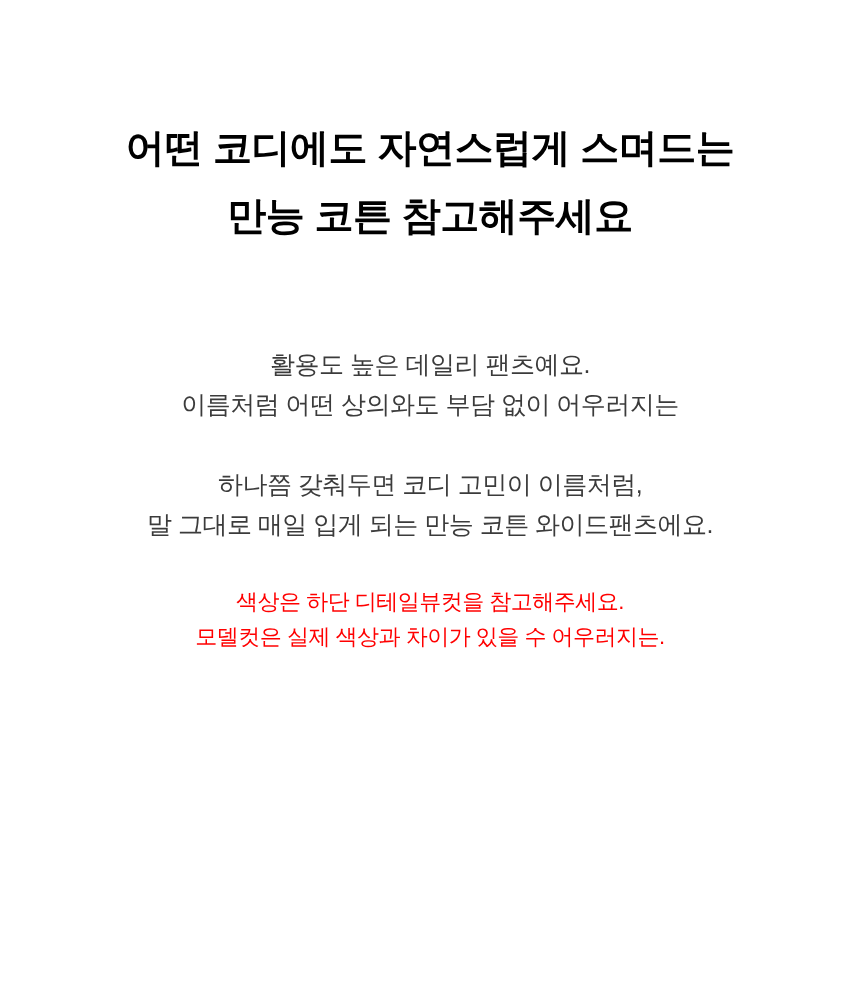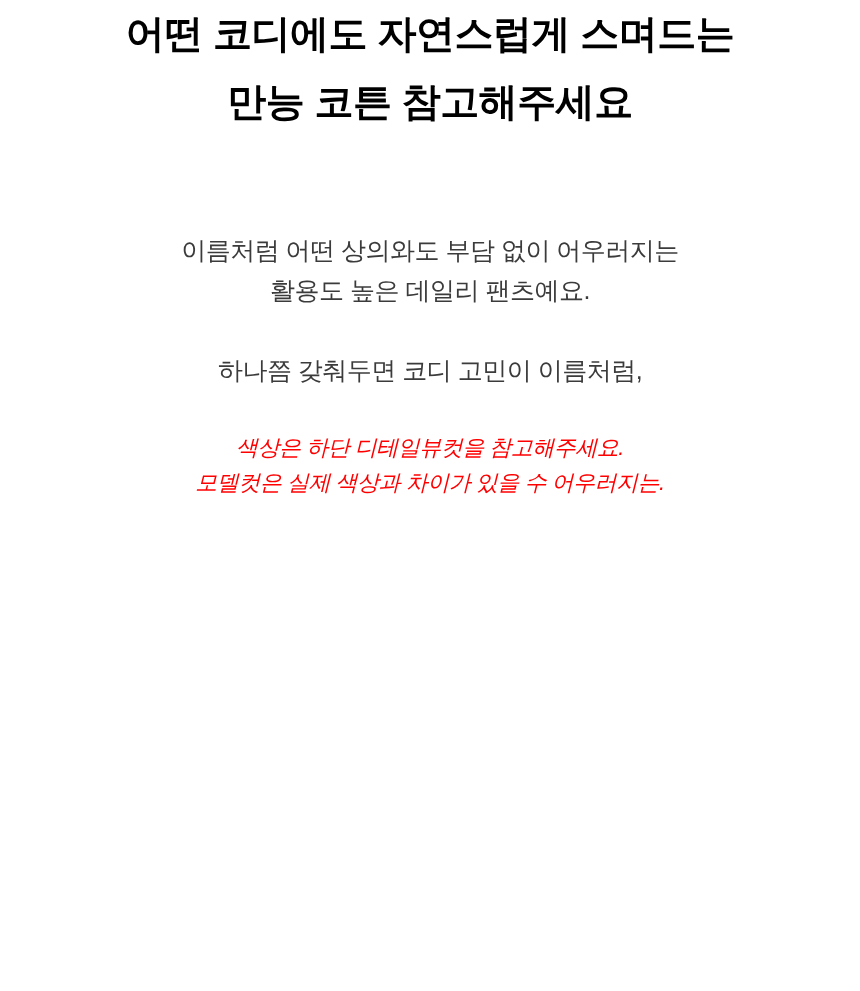--- a/index.html
+++ b/index.html
@@ -10,20 +10,22 @@
   .page {
     position: relative;
     width: 860px;
     height: 991px;
     margin: 0 auto;
     background: #ffffff;
     overflow: hidden;
     text-align: center;
   }
   .content {
+    padding-top: 99px;
+    margin-top: 15px;
   }
   .headline {
     font-size: 39px;
     font-weight: 700;
     line-height: 68px;
     color: #000000;
     letter-spacing: -0.5px;
   }
   .headline .line { display: block; }
   .description {
@@ -36,46 +38,47 @@
   }
   .paragraph { margin-bottom: 40px; }
   .paragraph .line { display: block; }
   .notice {
     color: #ff0000;
     font-size: 22px;
     font-weight: 400;
     line-height: 35px;
     letter-spacing: -0.5px;
   }
-  .notice .line { display: block; font-style: italic; }
+  .notice .line { display: block; }
 </style>
 </head>
 <body>
 
 <div class="page">
   <div class="content">
 
     <h1 class="headline">
       <span class="line">어떤 코디에도 자연스럽게 스며드는</span>
       <span class="line">만능 코튼 참고해주세요</span>
     </h1>
 
     <div class="description">
 
       <p class="paragraph">
+        <span class="line">활용도 높은 데일리 팬츠예요.</span>
         <span class="line">이름처럼 어떤 상의와도 부담 없이 어우러지는</span>
-        <span class="line">활용도 높은 데일리 팬츠예요.</span>
       </p>
 
       <p class="paragraph">
       </p>
 
 
       <p class="paragraph">
         <span class="line">하나쯤 갖춰두면 코디 고민이 이름처럼,</span>
+        <span class="line">말 그대로 매일 입게 되는 만능 코튼 와이드팬츠에요.</span>
       </p>
 
     </div>
 
     <div class="notice">
       <span class="line">색상은 하단 디테일뷰컷을 참고해주세요.</span>
       <span class="line">모델컷은 실제 색상과 차이가 있을 수 어우러지는.</span>
     </div>
 
   </div>

